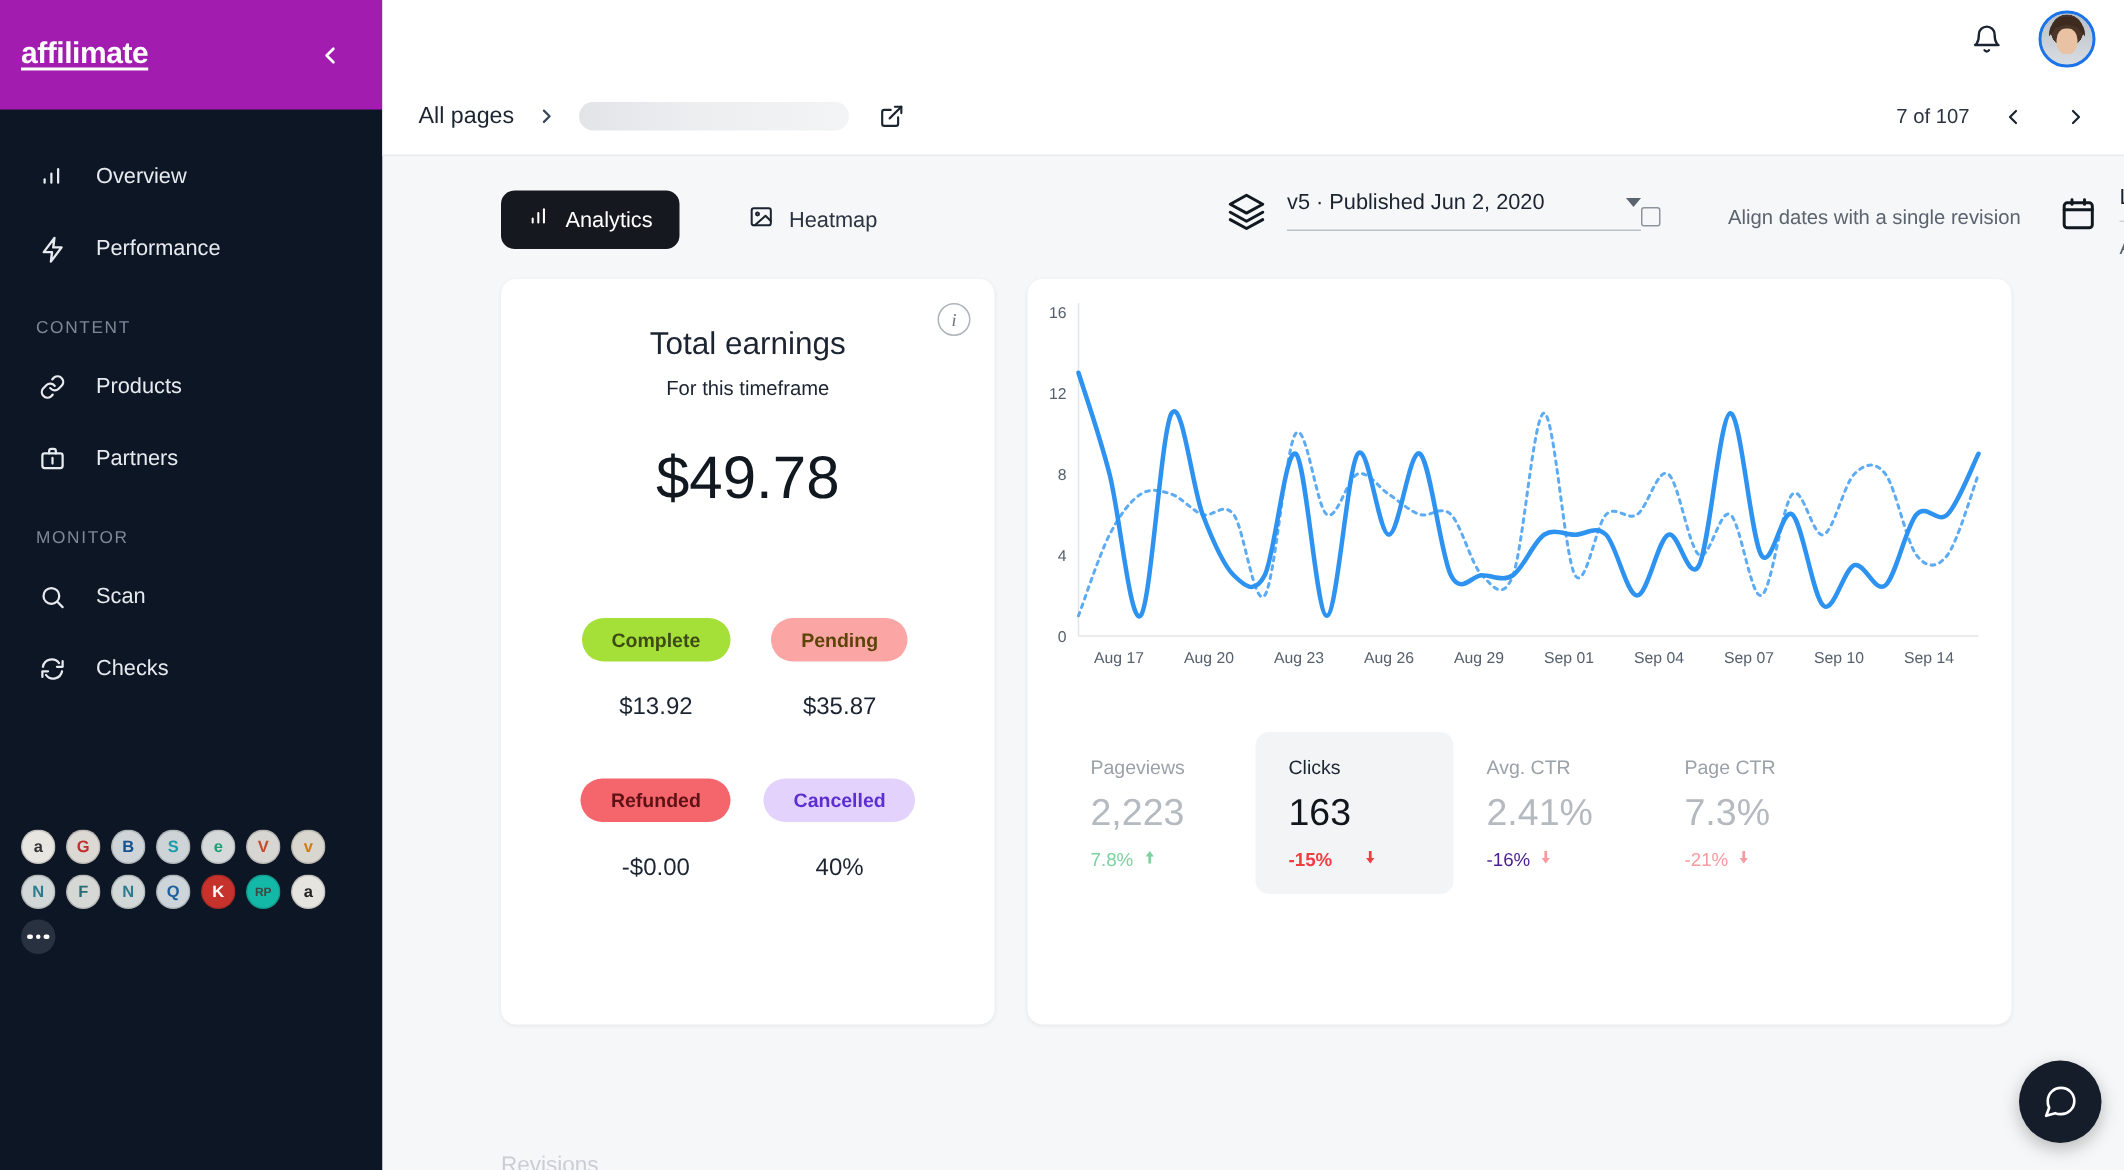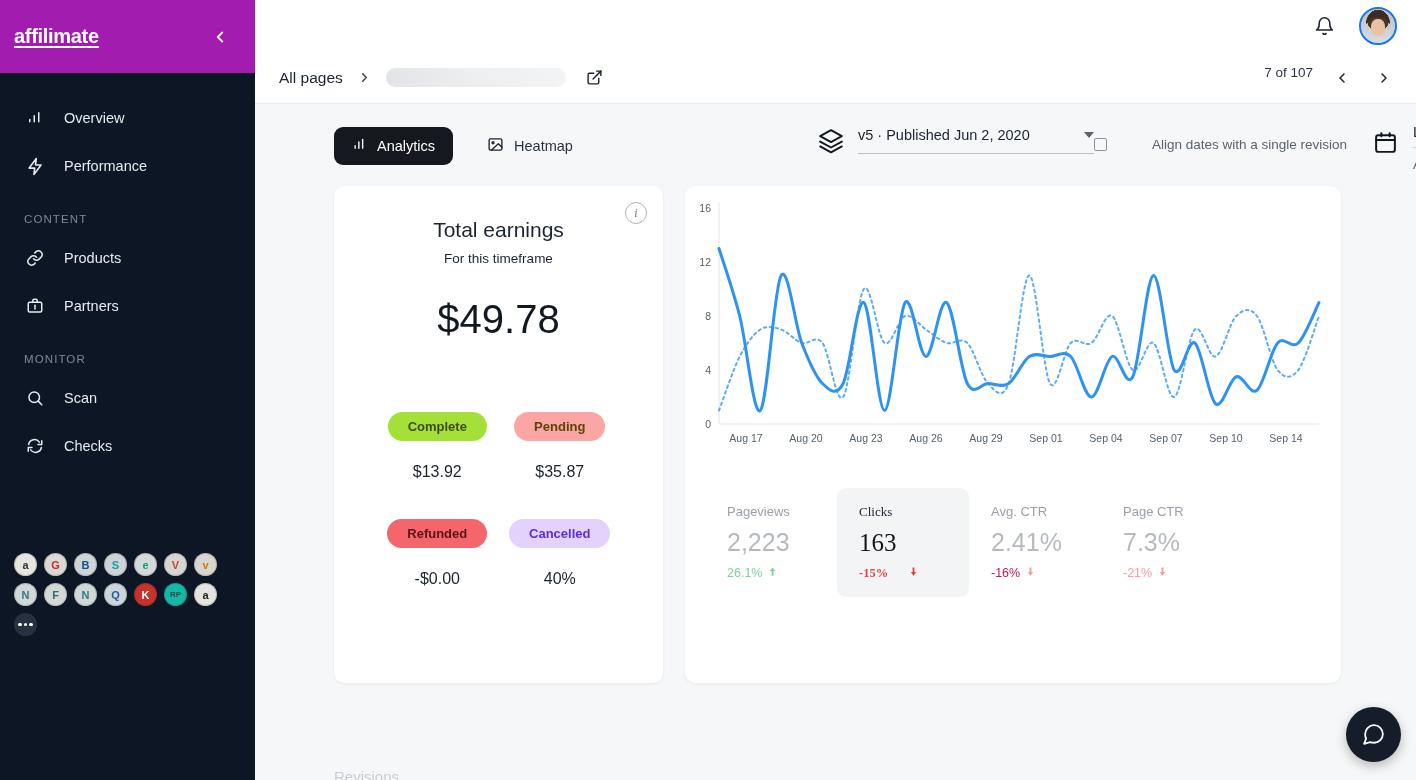--- a/index.html
+++ b/index.html
@@ -98,30 +98,30 @@
     justify-content: space-between;
   }
   .bc-left { display: flex; align-items: center; gap: 14px; }
   .bc-link { font-size: 15.5px; color: #1b2430; font-weight: 500; cursor: pointer; }
   .bc-sep { color: #3d4857; font-size: 15px; display:flex; }
   .bc-skeleton {
     width: 180px; height: 19px; border-radius: 10px;
     background: linear-gradient(90deg, #e2e4e7 0%, #eceef0 45%, #f3f4f5 100%);
   }
   .bc-ext { cursor: pointer; width: 18px; height: 18px; margin-left: 6px; display:flex; }
-  .bc-right { display: flex; gap: 16px; }
+  .bc-right { display: flex; align-items: center; gap: 16px; }
   .pager-count { font-size: 13.5px; color: #2b3440; }
   .pager-btn { width: 26px; height: 26px; display:flex; align-items:center; justify-content:center; cursor: pointer; }
 
   
   .controls {
     display: flex; align-items: flex-start; padding: 22px 0 0 0;
     position: relative; height: 82px;
   }
-  .tabs { display: flex; align-items: center; gap: 16px; margin-left: 79px; }
+  .tabs { display: flex; align-items: center; gap: 28px; margin-left: 79px; }
   .tab {
     display: flex; align-items: center; gap: 10px;
     padding: 10px 18px; border-radius: 9px; font-size: 14.5px;
     color: #2b3440; cursor: pointer; font-weight: 500;
   }
   .tab.active { background: #15191f; color: #fff; }
 
   .rev-picker { position: absolute; left: 563px; top: 20px; display: flex; gap: 14px; }
   .rev-icon { width: 26px; height: 26px; margin-top: 4px; }
   .rev-body { display: flex; flex-direction: row; }
@@ -162,21 +162,21 @@
   }
   .st-cell { display: flex; flex-direction: column; align-items: center; }
   .pill {
     padding: 7px 20px; border-radius: 15px; font-size: 13px; font-weight: bold; cursor: pointer;
   }
   .pill-val { font-size: 16px; color: #1b2430; margin-top: 22px; margin-bottom: 38px; }
 
   .card-chart { width: 656px; height: 497px; position: relative; }
   .metrics { display: flex; position: absolute; left: 20px; top: 302px; }
   .metric { width: 132px; padding: 16px 0 16px 22px; border-radius: 9px; }
-  .metric.hl { background: #f3f4f6; font-family: Liberation Serif, serif; }
+  .metric.hl { background: #f3f4f6; }
   .m-label { font-size: 13px; color: #9aa1a9; }
   .metric.hl .m-label { color: #1b2430; }
   .m-value { font-size: 25px; color: #b5bac0; margin-top: 9px; font-weight: 400; }
   .metric.hl .m-value { color: #11161d; }
   .m-delta { font-size: 12.5px; margin-top: 9px; display: flex; align-items: center; gap: 5px; }
 
   .fab {
     position: absolute; right: 18px; bottom: 18px; width: 55px; height: 55px;
     border-radius: 50%; background: #151d2b; display: flex; align-items: center; justify-content: center;
     box-shadow: 0 4px 12px rgba(0,0,0,.26); cursor: pointer;
@@ -453,21 +453,21 @@
             <text x="601" y="256" text-anchor="middle" font-size="10.5" fill="#55606c" font-family="&quot;Liberation Sans&quot;, sans-serif">Sep 14</text>
             <path d="M 34 62.5 C 37.44827586206897 73.75, 47.793103448275865 103, 54.689655172413794 130 C 61.58620689655172 157, 68.48275862068965 231.25, 75.37931034482759 224.5 C 82.27586206896552 217.75, 89.17241379310344 100.75, 96.06896551724138 89.5 C 102.96551724137932 78.25, 109.86206896551724 139, 116.75862068965517 157 C 123.65517241379311 175, 130.55172413793102 190.75, 137.44827586206895 197.5 C 144.3448275862069 204.25, 151.24137931034483 211, 158.13793103448276 197.5 C 165.0344827586207 184, 171.9310344827586 112, 178.82758620689654 116.5 C 185.72413793103448 121, 192.6206896551724 224.5, 199.51724137931035 224.5 C 206.41379310344828 224.5, 213.3103448275862 125.5, 220.20689655172413 116.5 C 227.10344827586206 107.5, 234 170.5, 240.89655172413794 170.5 C 247.79310344827587 170.5, 254.6896551724138 112, 261.58620689655174 116.5 C 268.48275862068965 121, 275.3793103448276 184, 282.2758620689655 197.5 C 289.17241379310343 211, 296.0689655172414 197.5, 302.9655172413793 197.5 C 309.8620689655172 197.5, 316.7586206896551 202, 323.6551724137931 197.5 C 330.55172413793105 193, 337.44827586206895 175, 344.3448275862069 170.5 C 351.2413793103449 166, 358.1379310344828 170.5, 365.0344827586207 170.5 C 371.9310344827586 170.5, 378.82758620689657 163.75, 385.7241379310345 170.5 C 392.6206896551724 177.25, 399.51724137931035 211, 406.41379310344826 211 C 413.31034482758616 211, 420.2068965517242 173.875, 427.1034482758621 170.5 C 434 167.125, 440.89655172413796 204.25, 447.7931034482759 190.75 C 454.6896551724138 177.25, 461.58620689655174 90.625, 468.48275862068965 89.5 C 475.37931034482756 88.375, 482.27586206896547 172.75, 489.17241379310343 184 C 496.0689655172414 195.25, 502.9655172413793 151.375, 509.86206896551727 157 C 516.7586206896552 162.625, 523.6551724137931 212.125, 530.551724137931 217.75 C 537.448275862069 223.375, 544.344827586207 193, 551.2413793103449 190.75 C 558.1379310344828 188.5, 565.0344827586207 209.875, 571.9310344827586 204.25 C 578.8275862068965 198.625, 585.7241379310345 164.875, 592.6206896551724 157 C 599.5172413793103 149.125, 606.4137931034483 163.75, 613.3103448275862 157 C 620.2068965517241 150.25, 630.551724137931 123.25, 634 116.5" fill="none" stroke="#2e93f0" stroke-width="3" stroke-linecap="round" stroke-linejoin="round"></path>
             <path d="M 34 224.5 C 37.44827586206897 215.5, 47.793103448275865 184, 54.689655172413794 170.5 C 61.58620689655172 157, 68.48275862068965 148, 75.37931034482759 143.5 C 82.27586206896552 139, 89.17241379310344 141.25, 96.06896551724138 143.5 C 102.96551724137932 145.75, 109.86206896551724 154.75, 116.75862068965517 157 C 123.65517241379311 159.25, 130.55172413793102 148, 137.44827586206895 157 C 144.3448275862069 166, 151.24137931034483 220, 158.13793103448276 211 C 165.0344827586207 202, 171.9310344827586 112, 178.82758620689654 103 C 185.72413793103448 94, 192.6206896551724 152.5, 199.51724137931035 157 C 206.41379310344828 161.5, 213.3103448275862 132.25, 220.20689655172413 130 C 227.10344827586206 127.75, 234 139, 240.89655172413794 143.5 C 247.79310344827587 148, 254.6896551724138 154.75, 261.58620689655174 157 C 268.48275862068965 159.25, 275.3793103448276 150.25, 282.2758620689655 157 C 289.17241379310343 163.75, 296.0689655172414 190.75, 302.9655172413793 197.5 C 309.8620689655172 204.25, 316.7586206896551 215.5, 323.6551724137931 197.5 C 330.55172413793105 179.5, 337.44827586206895 89.5, 344.3448275862069 89.5 C 351.2413793103449 89.5, 358.1379310344828 186.25, 365.0344827586207 197.5 C 371.9310344827586 208.75, 378.82758620689657 163.75, 385.7241379310345 157 C 392.6206896551724 150.25, 399.51724137931035 161.5, 406.41379310344826 157 C 413.31034482758616 152.5, 420.2068965517242 125.5, 427.1034482758621 130 C 434 134.5, 440.89655172413796 179.5, 447.7931034482759 184 C 454.6896551724138 188.5, 461.58620689655174 152.5, 468.48275862068965 157 C 475.37931034482756 161.5, 482.27586206896547 213.25, 489.17241379310343 211 C 496.0689655172414 208.75, 502.9655172413793 150.25, 509.86206896551727 143.5 C 516.7586206896552 136.75, 523.6551724137931 172.75, 530.551724137931 170.5 C 537.448275862069 168.25, 544.344827586207 136.75, 551.2413793103449 130 C 558.1379310344828 123.25, 565.0344827586207 121, 571.9310344827586 130 C 578.8275862068965 139, 585.7241379310345 175, 592.6206896551724 184 C 599.5172413793103 193, 606.4137931034483 193, 613.3103448275862 184 C 620.2068965517241 175, 630.551724137931 139, 634 130" fill="none" stroke="#2e93f0" stroke-width="2" stroke-linecap="round" stroke-linejoin="round" stroke-dasharray="2.5 3.5" opacity="0.78"></path>
           </svg>
 
         <div class="metrics">
           <div class="metric">
             <div class="m-label">Pageviews</div>
             <div class="m-value">2,223</div>
             <div class="m-delta" style="color:#7cd3a0;">
-              <span>26.1%</span>
+              <span>7.8%</span>
               <span>
                 <svg width="11" height="11" viewBox="0 0 24 24" fill="#7cd3a0">
                     <path d="M12 3l6 8h-4v10h-4V11H6z"></path>
                   </svg>
               </span>
             </div>
           </div>
           <div class="metric hl">
             <div class="m-label">Clicks</div>
             <div class="m-value">163</div>
@@ -476,21 +476,21 @@
               <span>
                 <svg width="11" height="11" viewBox="0 0 24 24" fill="#ef3e42">
                     <path d="M12 21l-6-8h4V3h4v10h4z"></path>
                   </svg>
               </span>
             </div>
           </div>
           <div class="metric">
             <div class="m-label">Avg. CTR</div>
             <div class="m-value">2.41%</div>
-            <div class="m-delta" style="color:#be185d;">
+            <div class="m-delta" style="color:#4c1d95;">
               <span>-16%</span>
               <span>
                 <svg width="11" height="11" viewBox="0 0 24 24" fill="#f79ba0">
                     <path d="M12 21l-6-8h4V3h4v10h4z"></path>
                   </svg>
               </span>
             </div>
           </div>
           <div class="metric">
             <div class="m-label">Page CTR</div>

